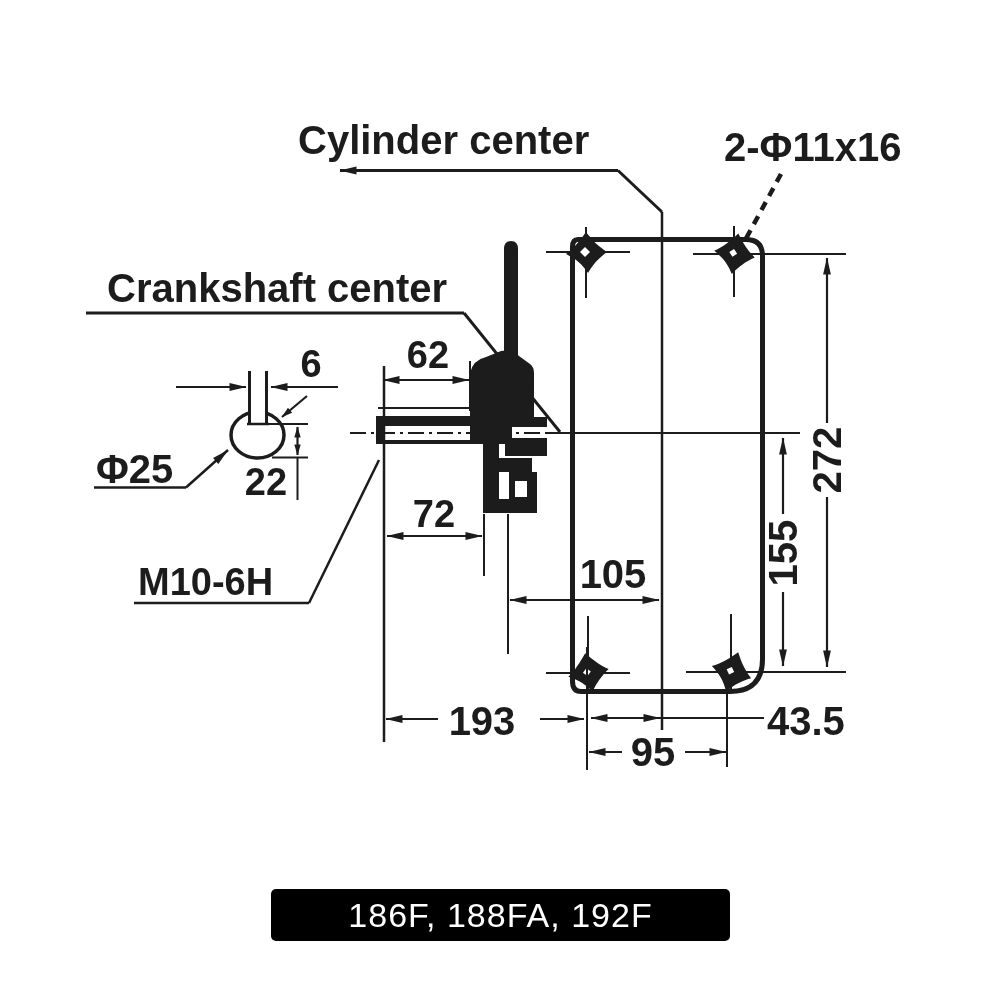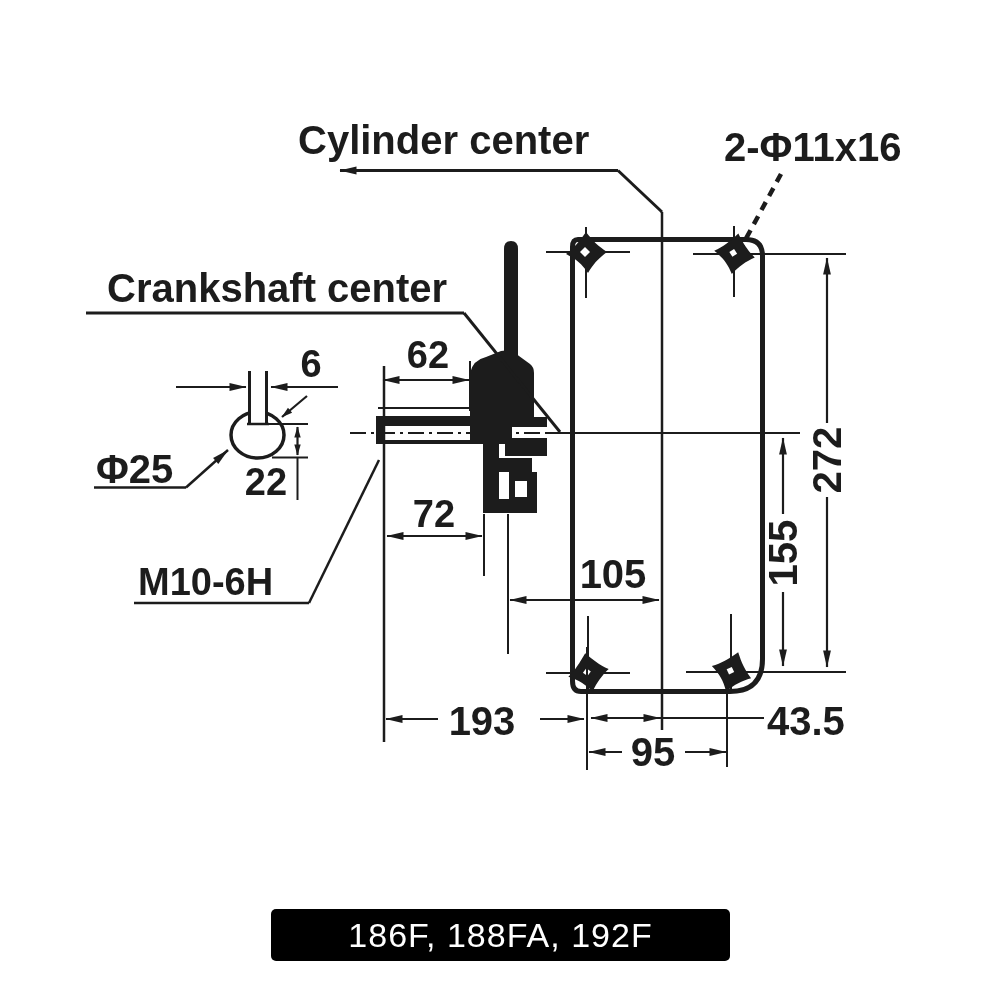--- a/index.html
+++ b/index.html
@@ -20,21 +20,21 @@
     font-family:"Liberation Sans", sans-serif;
     font-weight:bold;
     fill:var(--ink);
   }
   .t40{font-size:40px;}
   .t38{font-size:38px;}
   .mid{text-anchor:middle;}
   #footer-plate{
     position:absolute;left:271px;top:889px;width:459px;height:52px;
     background:#000;border-radius:5px;
-    display:flex;align-items:center;justify-content:center;margin-top:20px;
+    display:flex;align-items:center;justify-content:center;
   }
   #footer-plate span{
     color:#fff;font-size:34px;font-weight:400;letter-spacing:1px;
     font-family:"Liberation Sans", sans-serif;
   }
 </style>
 </head>
 <body>
 
 <svg width="1000" height="1000" viewBox="0 0 1000 1000">

